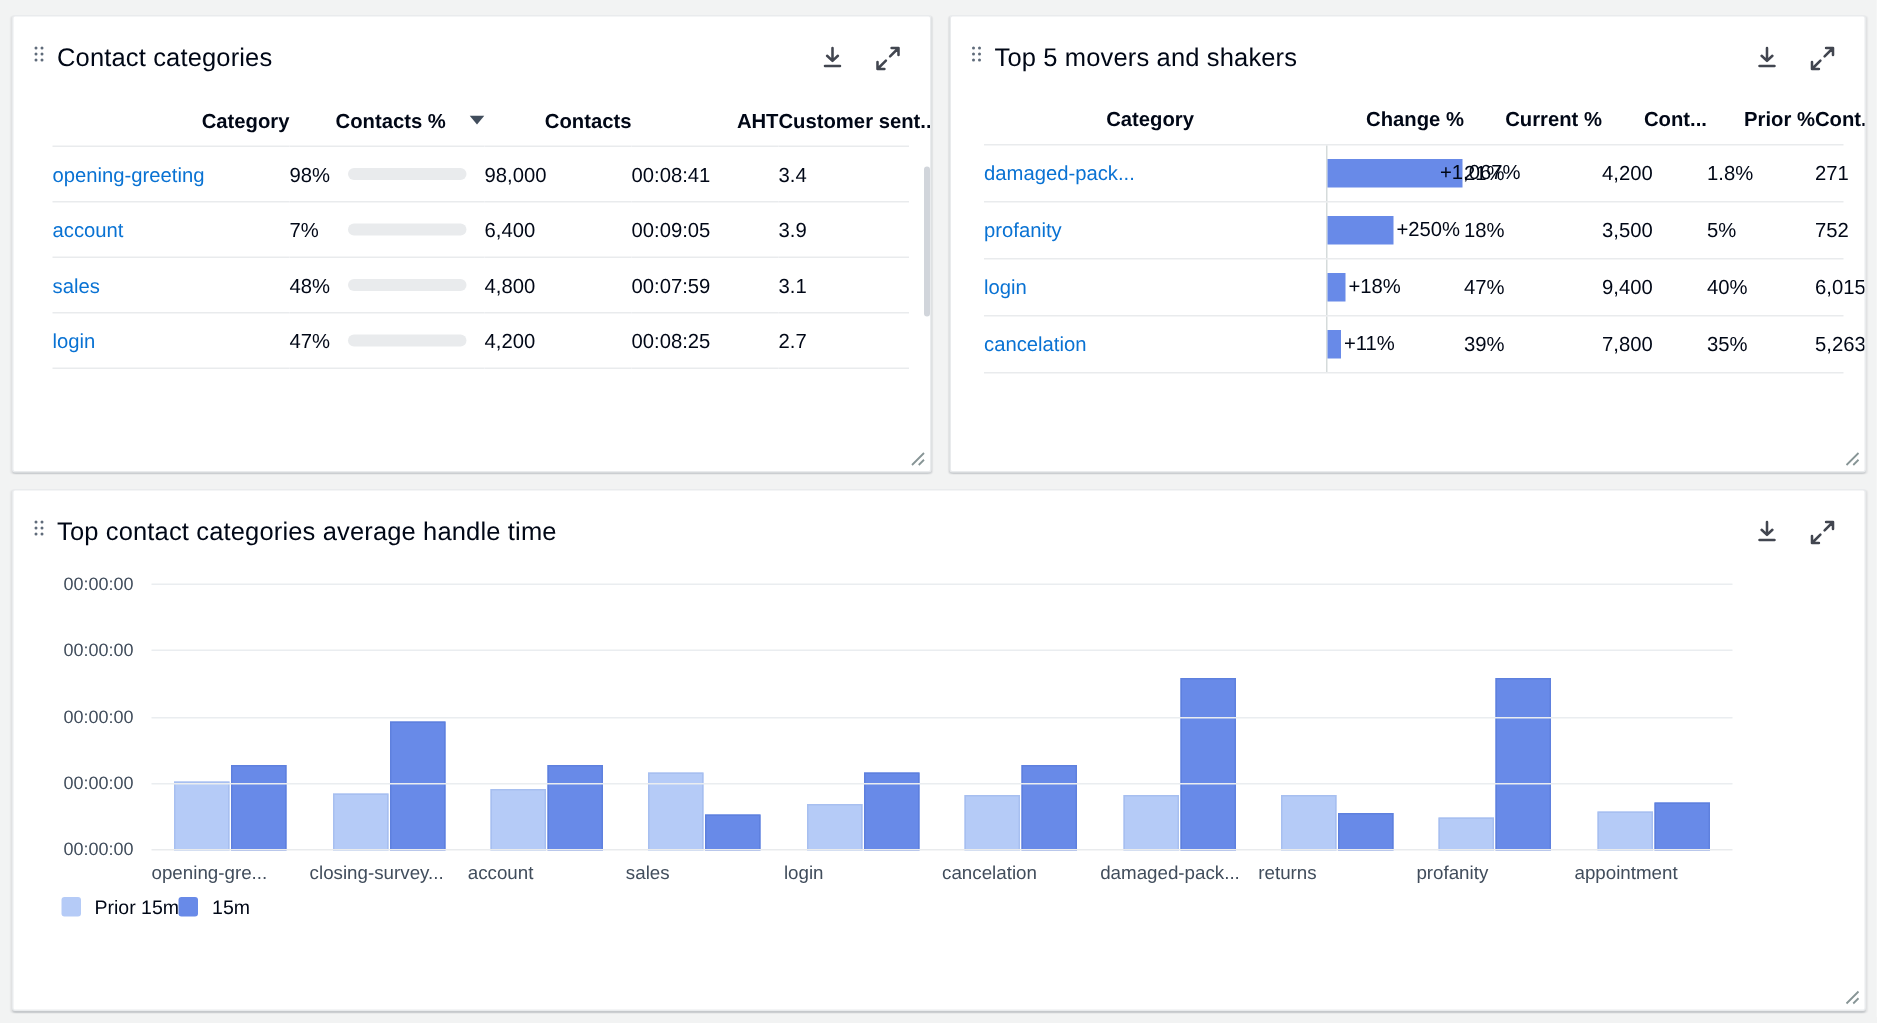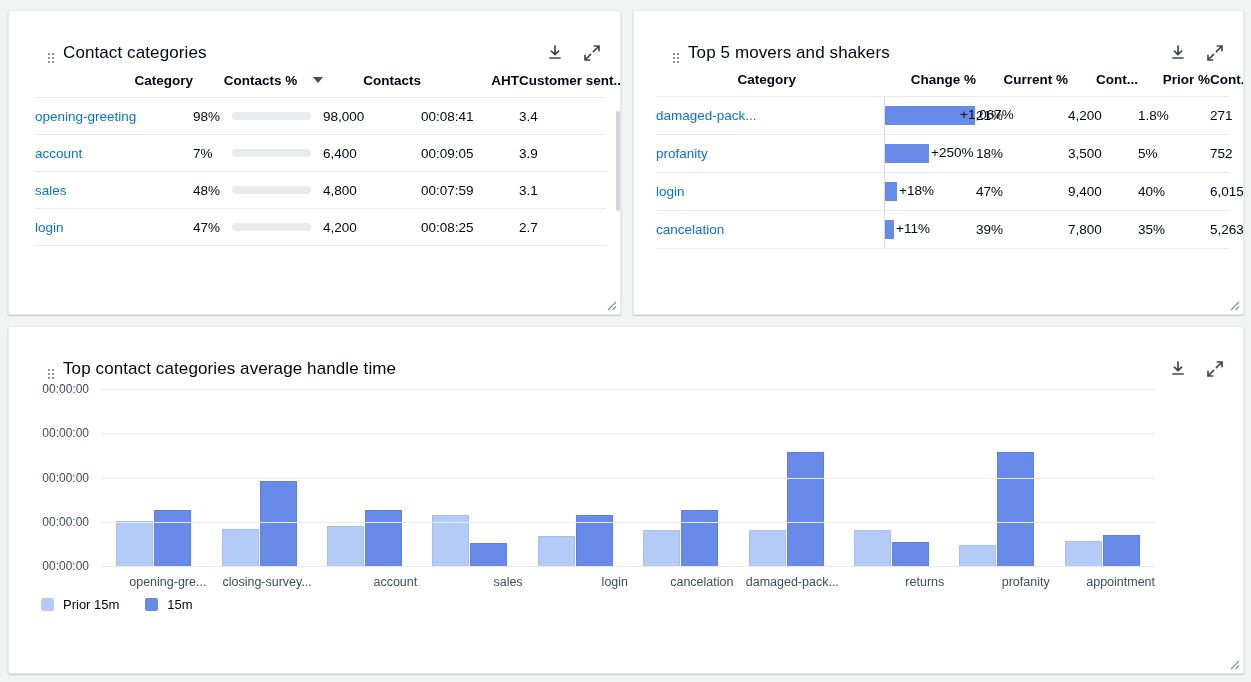--- a/index.html
+++ b/index.html
@@ -19,24 +19,23 @@
     border: 1px solid #e9ebed;
     border-radius: 2px;
     box-shadow: 0 1px 1px 0 rgba(0,28,36,.10), 1px 1px 1px 0 rgba(0,28,36,.05), -1px 1px 1px 0 rgba(0,28,36,.05);
     overflow: hidden;
   }
   #panel-contact-categories { left: 8px;  top: 10px;  width: 613px; height: 305px; }
   #panel-movers-shakers     { left: 633px;top: 10px;  width: 611px; height: 305px; }
   #panel-aht-chart          { left: 8px;  top: 326px; width: 1236px; height: 348px; }
 
   .panel-header {
-    display: flex; align-items: flex-end;
+    display: flex; align-items: flex-start;
     padding: 18px 18px 0 14px;
     height: 52px;
-    margin-left: 25px;
   }
   .drag-handle {
     display: inline-grid;
     grid-template-columns: 2px 2px;
     grid-auto-rows: 2px;
     gap: 2px;
     margin-right: 9px;
     margin-top: 2px;
     flex: 0 0 auto;
   }
@@ -116,22 +115,22 @@
   }
   .gridarea { position: absolute; left: 74px; right: 70px; top: 0; height: 178px; }
   .gline { position: absolute; left: 0; right: 0; height: 1px; background: #eaedf0; }
   .gline.base { background: #e9ebed; }
   .bars { position: absolute; left: 0; right: 0; bottom: 0; height: 178px; display: flex; }
   .bgroup { flex: 1 1 0; position: relative; height: 100%; display: flex; align-items: flex-end; justify-content: center; gap: 1px; }
   .bar { width: 37px; border: 1px solid; }
   .bar.prior { background: #b5cbf7; border-color: #a7bff0; }
   .bar.cur   { background: #688ae8; border-color: #5e80de; }
   .xlabels { position: absolute; left: 74px; right: 70px; top: 186px; display: flex; }
-  .xlabels div { flex: 1 1 0; text-align: right; font-size: 12.5px; color: #414d5c; white-space: nowrap; overflow: hidden; }
-  .legend { display: flex; align-items: flex-end; gap: 26px; margin: 30px 0 0 14px; }
+  .xlabels div { flex: 1 1 0; text-align: left; font-size: 12.5px; color: #414d5c; white-space: nowrap; overflow: hidden; }
+  .legend { display: flex; align-items: flex-end; margin: 30px 0 0 14px; }
   .legend-item { display: flex; align-items: center; gap: 9px; cursor: pointer; }
   .swatch { width: 13px; height: 13px; border-radius: 2px; }
   .legend-label { font-size: 13px; color: #000716; }
 </style>
 </head>
 <body>
 
 <div class="board">
 
   <section class="panel" id="panel-contact-categories">

